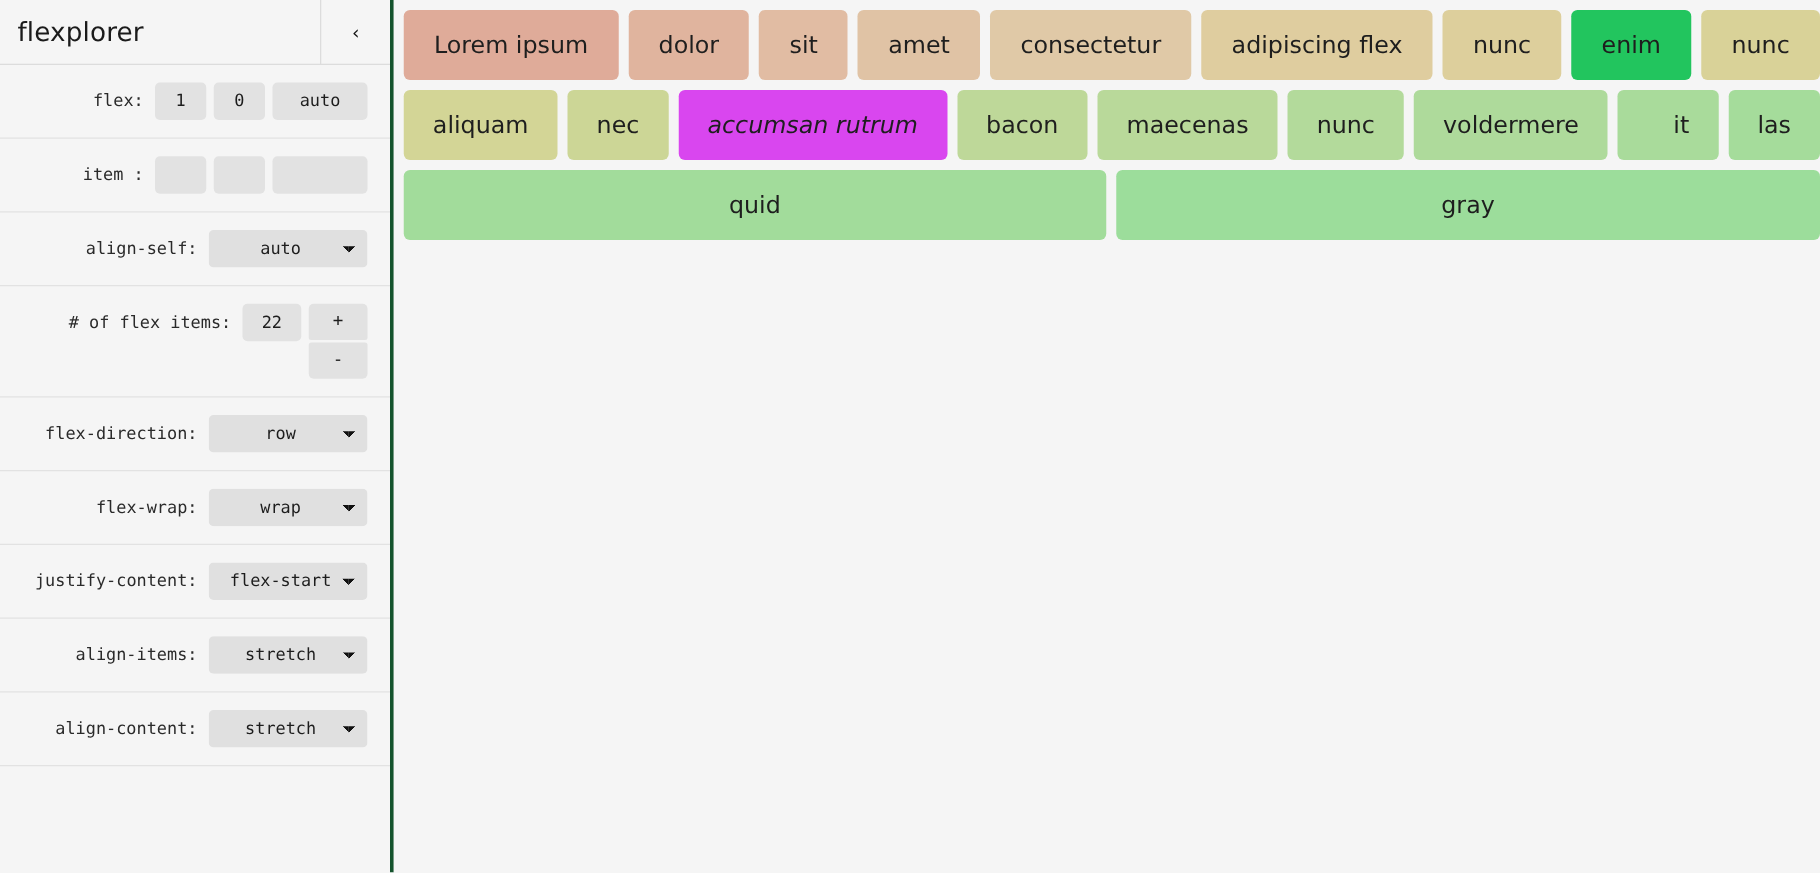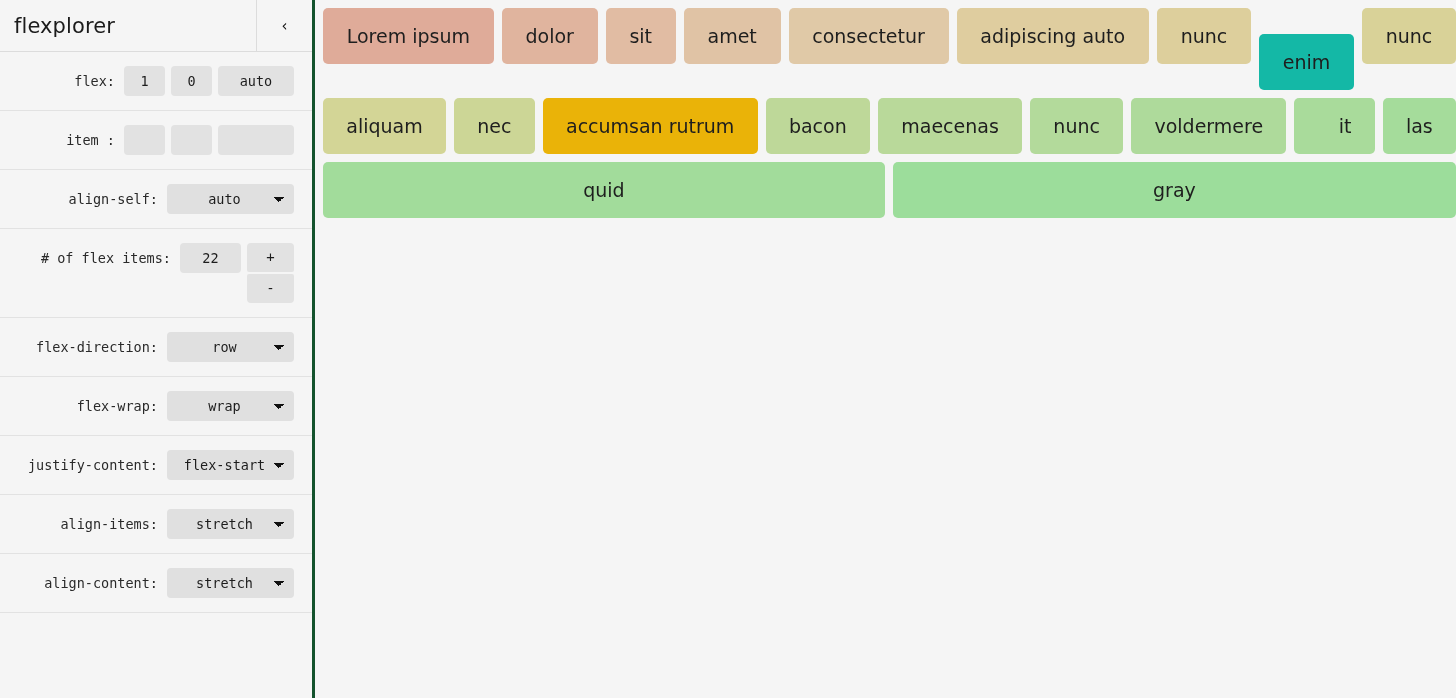--- a/index.html
+++ b/index.html
@@ -88,21 +88,21 @@
     font-family: "DejaVu Sans Mono", monospace;
     font-size: 13.5px;
     color: #1d1d1d;
     text-align: center;
     outline: none;
     padding: 0 2px;
   }
   .fld-sm { width: 41px; }
   .fld-md { width: 41px; }
   .fld-lg { width: 76px; }
-  .fld-num { width: 61px; }
+  .fld-num { width: 47px; }
 
   .sel {
     background: #e0e0e0;
     border: none;
     border-radius: 4px;
     height: 30px;
     width: 127px;
     font-family: "DejaVu Sans Mono", monospace;
     font-size: 13.5px;
     color: #1d1d1d;
@@ -258,27 +258,27 @@
 
   </aside>
 
   <main id="canvas">
     <div id="flex-container">
         <div class="flex-item" style="background: rgb(223, 171, 153);">Lorem ipsum</div>
         <div class="flex-item" style="background: rgb(224, 180, 158);">dolor</div>
         <div class="flex-item" style="background: rgb(225, 188, 163);">sit</div>
         <div class="flex-item" style="background: rgb(224, 195, 165);">amet</div>
         <div class="flex-item" style="background: rgb(224, 201, 167);">consectetur</div>
-        <div class="flex-item" style="background: rgb(223, 205, 159);">adipiscing auto</div>
+        <div class="flex-item" style="background: rgb(223, 205, 159);">adipiscing flex</div>
         <div class="flex-item" style="background: rgb(221, 207, 156);">nunc</div>
-        <div class="flex-item" style="background: #14b8a6; margin-top: 26px;">enim</div>
+        <div class="flex-item" style="background: #22c55e;">enim</div>
         <div class="flex-item" style="background: rgb(217, 210, 152);">nunc</div>
         <div class="flex-item" style="background: rgb(211, 213, 150);">aliquam</div>
         <div class="flex-item" style="background: rgb(204, 214, 150);">nec</div>
-        <div class="flex-item" style="background: #eab308;">accumsan rutrum</div>
+        <div class="flex-item" style="background: #d946ef; font-style: italic;">accumsan rutrum</div>
         <div class="flex-item" style="background: rgb(190, 216, 153);">bacon</div>
         <div class="flex-item" style="background: rgb(185, 217, 154);">maecenas</div>
         <div class="flex-item" style="background: rgb(179, 218, 155);">nunc</div>
         <div class="flex-item" style="background: rgb(174, 218, 155);">voldermere</div>
         <div class="flex-item" style="background: rgb(169, 219, 155); padding-left: 43px;">it</div>
         <div class="flex-item" style="background: rgb(165, 220, 155);">las</div>
         <div class="flex-item" style="background: rgb(162, 220, 155);">quid</div>
         <div class="flex-item" style="background: rgb(156, 221, 155);">gray</div>
       </div>
   </main>

